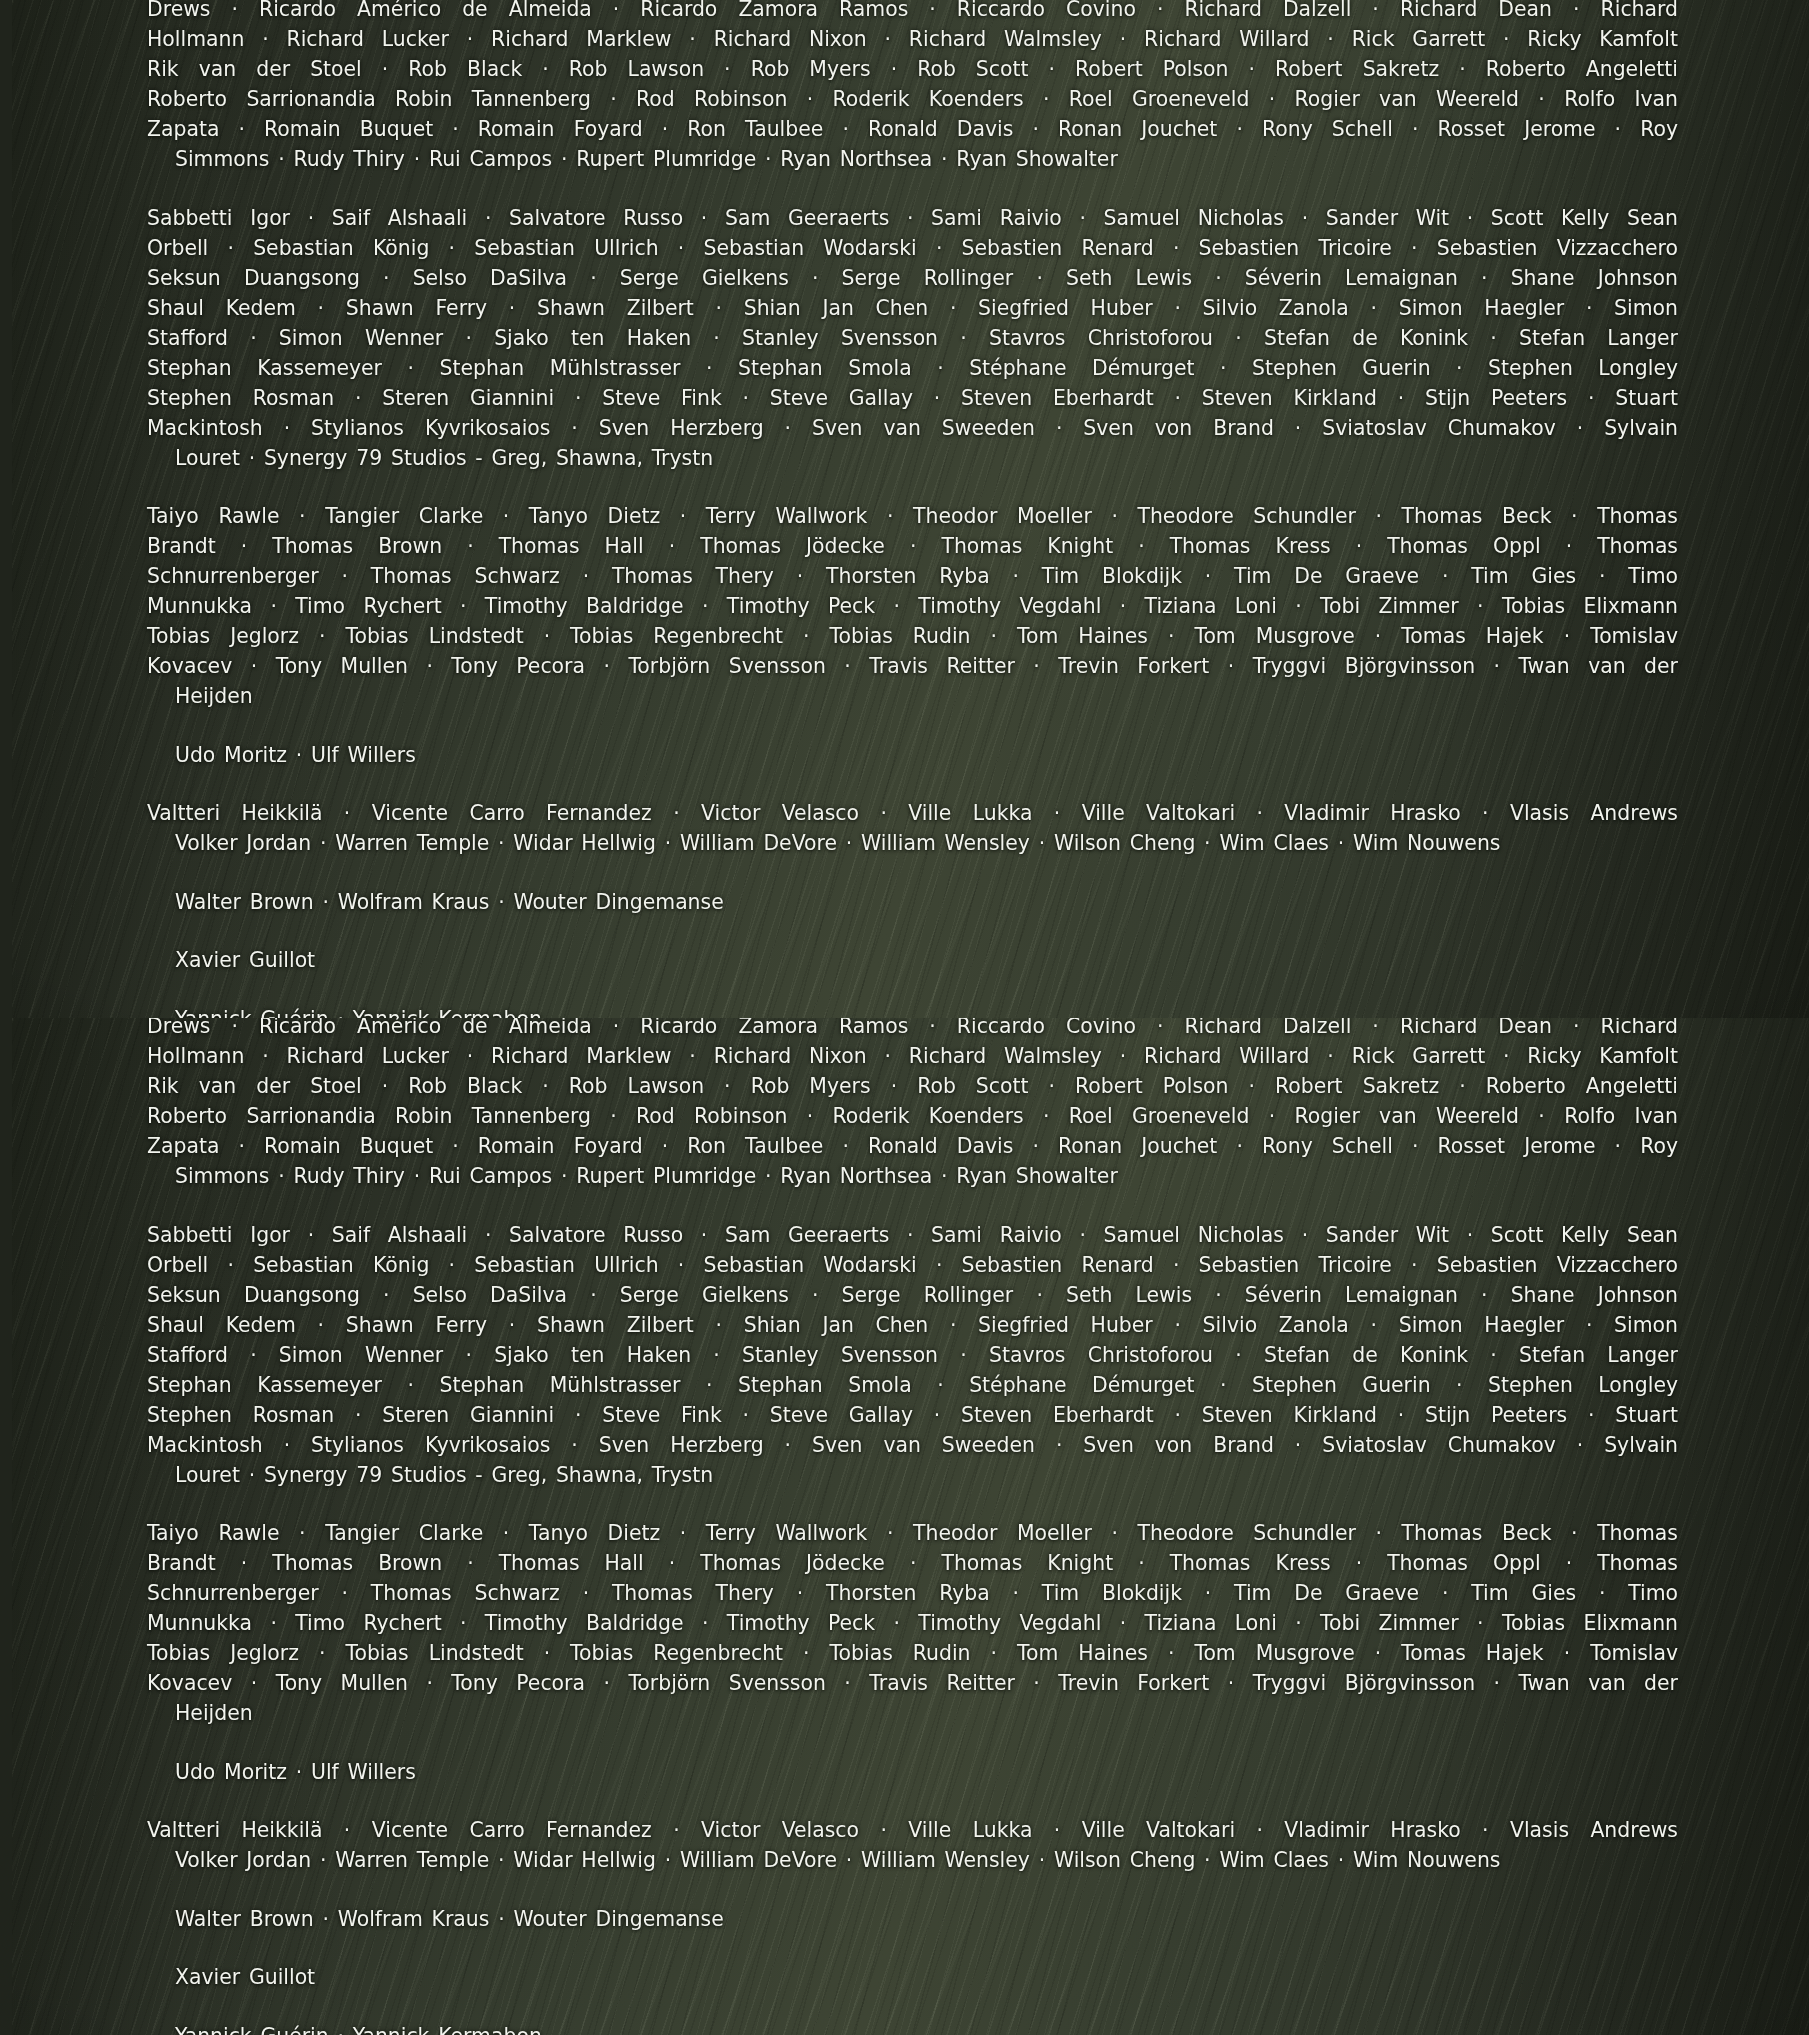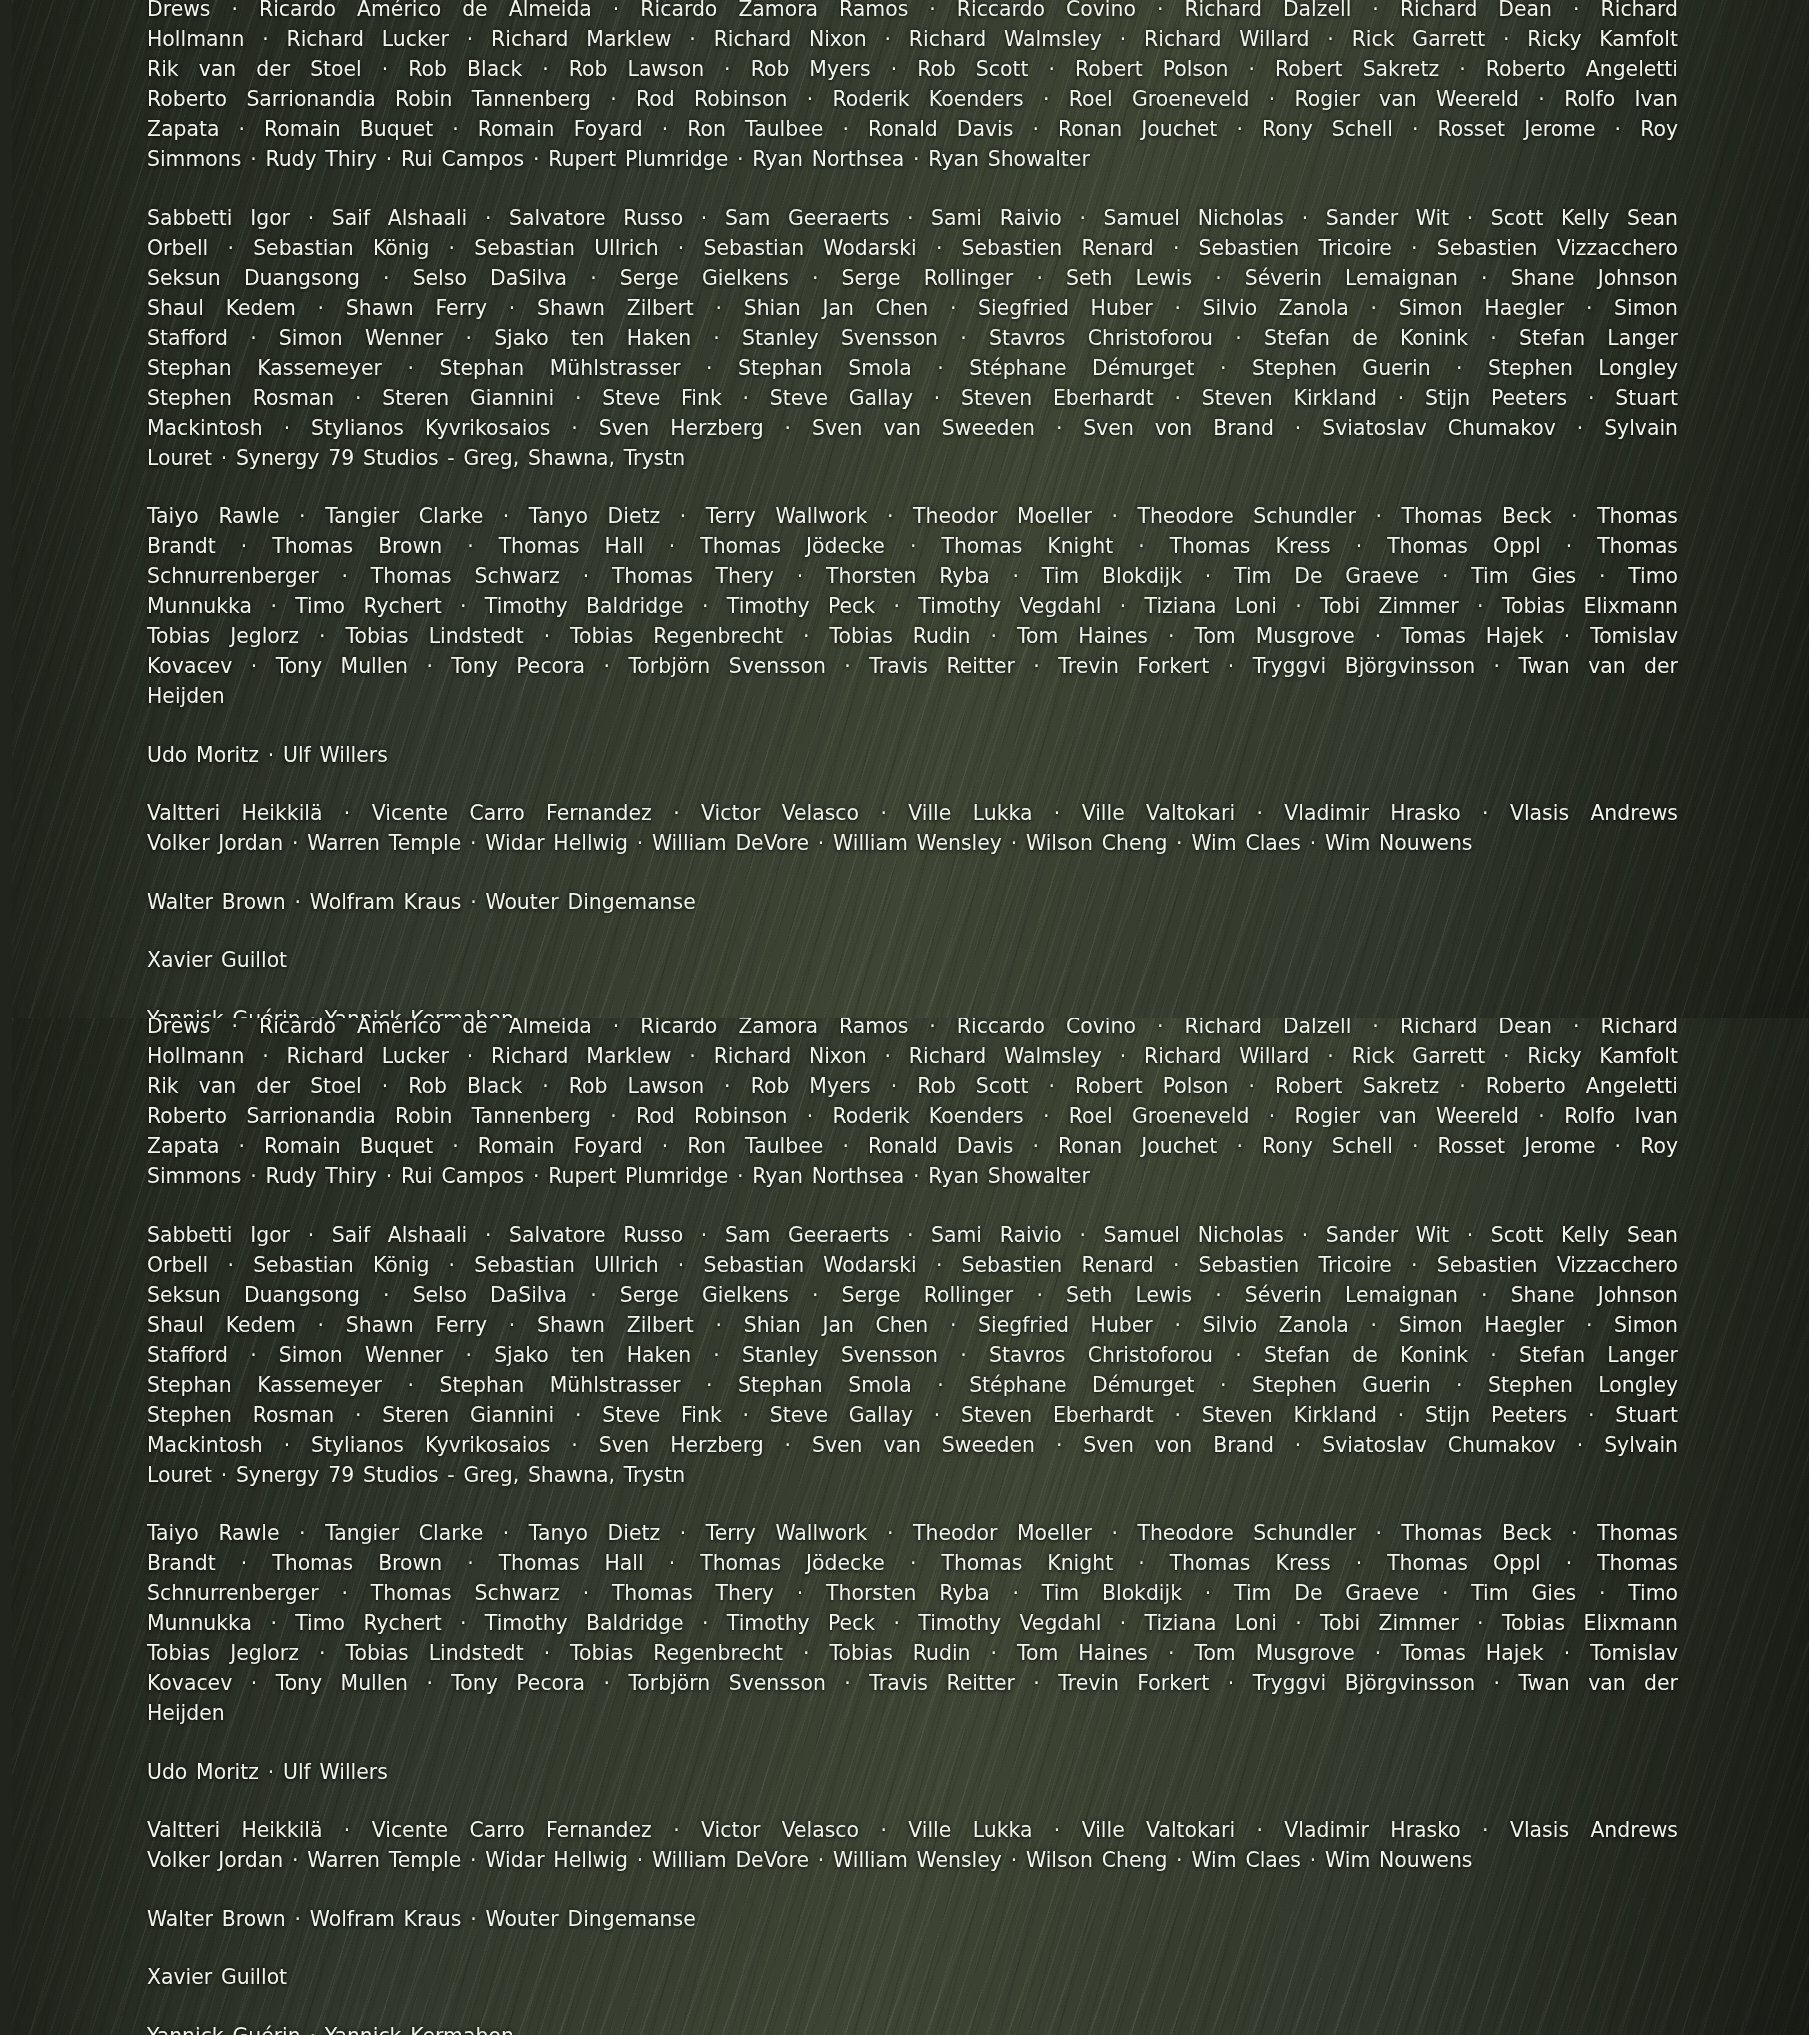--- a/index.html
+++ b/index.html
@@ -35,21 +35,21 @@
   .credits-text {
     position: absolute; left: 135px; width: 1531px; top: -5.9px;
     color: #f2f4ee;
     font-size: 20.4px; line-height: 30px; font-weight: 400;
     word-spacing: 2.3px;
     text-shadow: 0 0 4.5px rgba(8,10,6,0.85), 0 1.4px 2.7px rgba(8,10,6,0.5);
   }
   #credits-block-2 .credits-text { top: -6.8px; }
   .paragraph { margin: 0 0 28.5px 0; }
   .line { text-align: justify; text-align-last: justify; }
-  .line-last { text-align: left; text-align-last: left; }
+  .line-last { text-align: left; text-align-last: left; margin-left: 28px; }
 </style>
 </head>
 <body>
 
 <div class="credits-block" id="credits-block-1">
   <div class="credits-text">
       <div class="paragraph">
         <div class="line">Drews · Ricardo Américo de Almeida · Ricardo Zamora Ramos · Riccardo Covino · Richard Dalzell · Richard Dean · Richard</div>
         <div class="line">Hollmann · Richard Lucker · Richard Marklew · Richard Nixon · Richard Walmsley · Richard Willard · Rick Garrett · Ricky Kamfolt</div>
         <div class="line">Rik van der Stoel · Rob Black · Rob Lawson · Rob Myers · Rob Scott · Robert Polson · Robert Sakretz · Roberto Angeletti</div>

